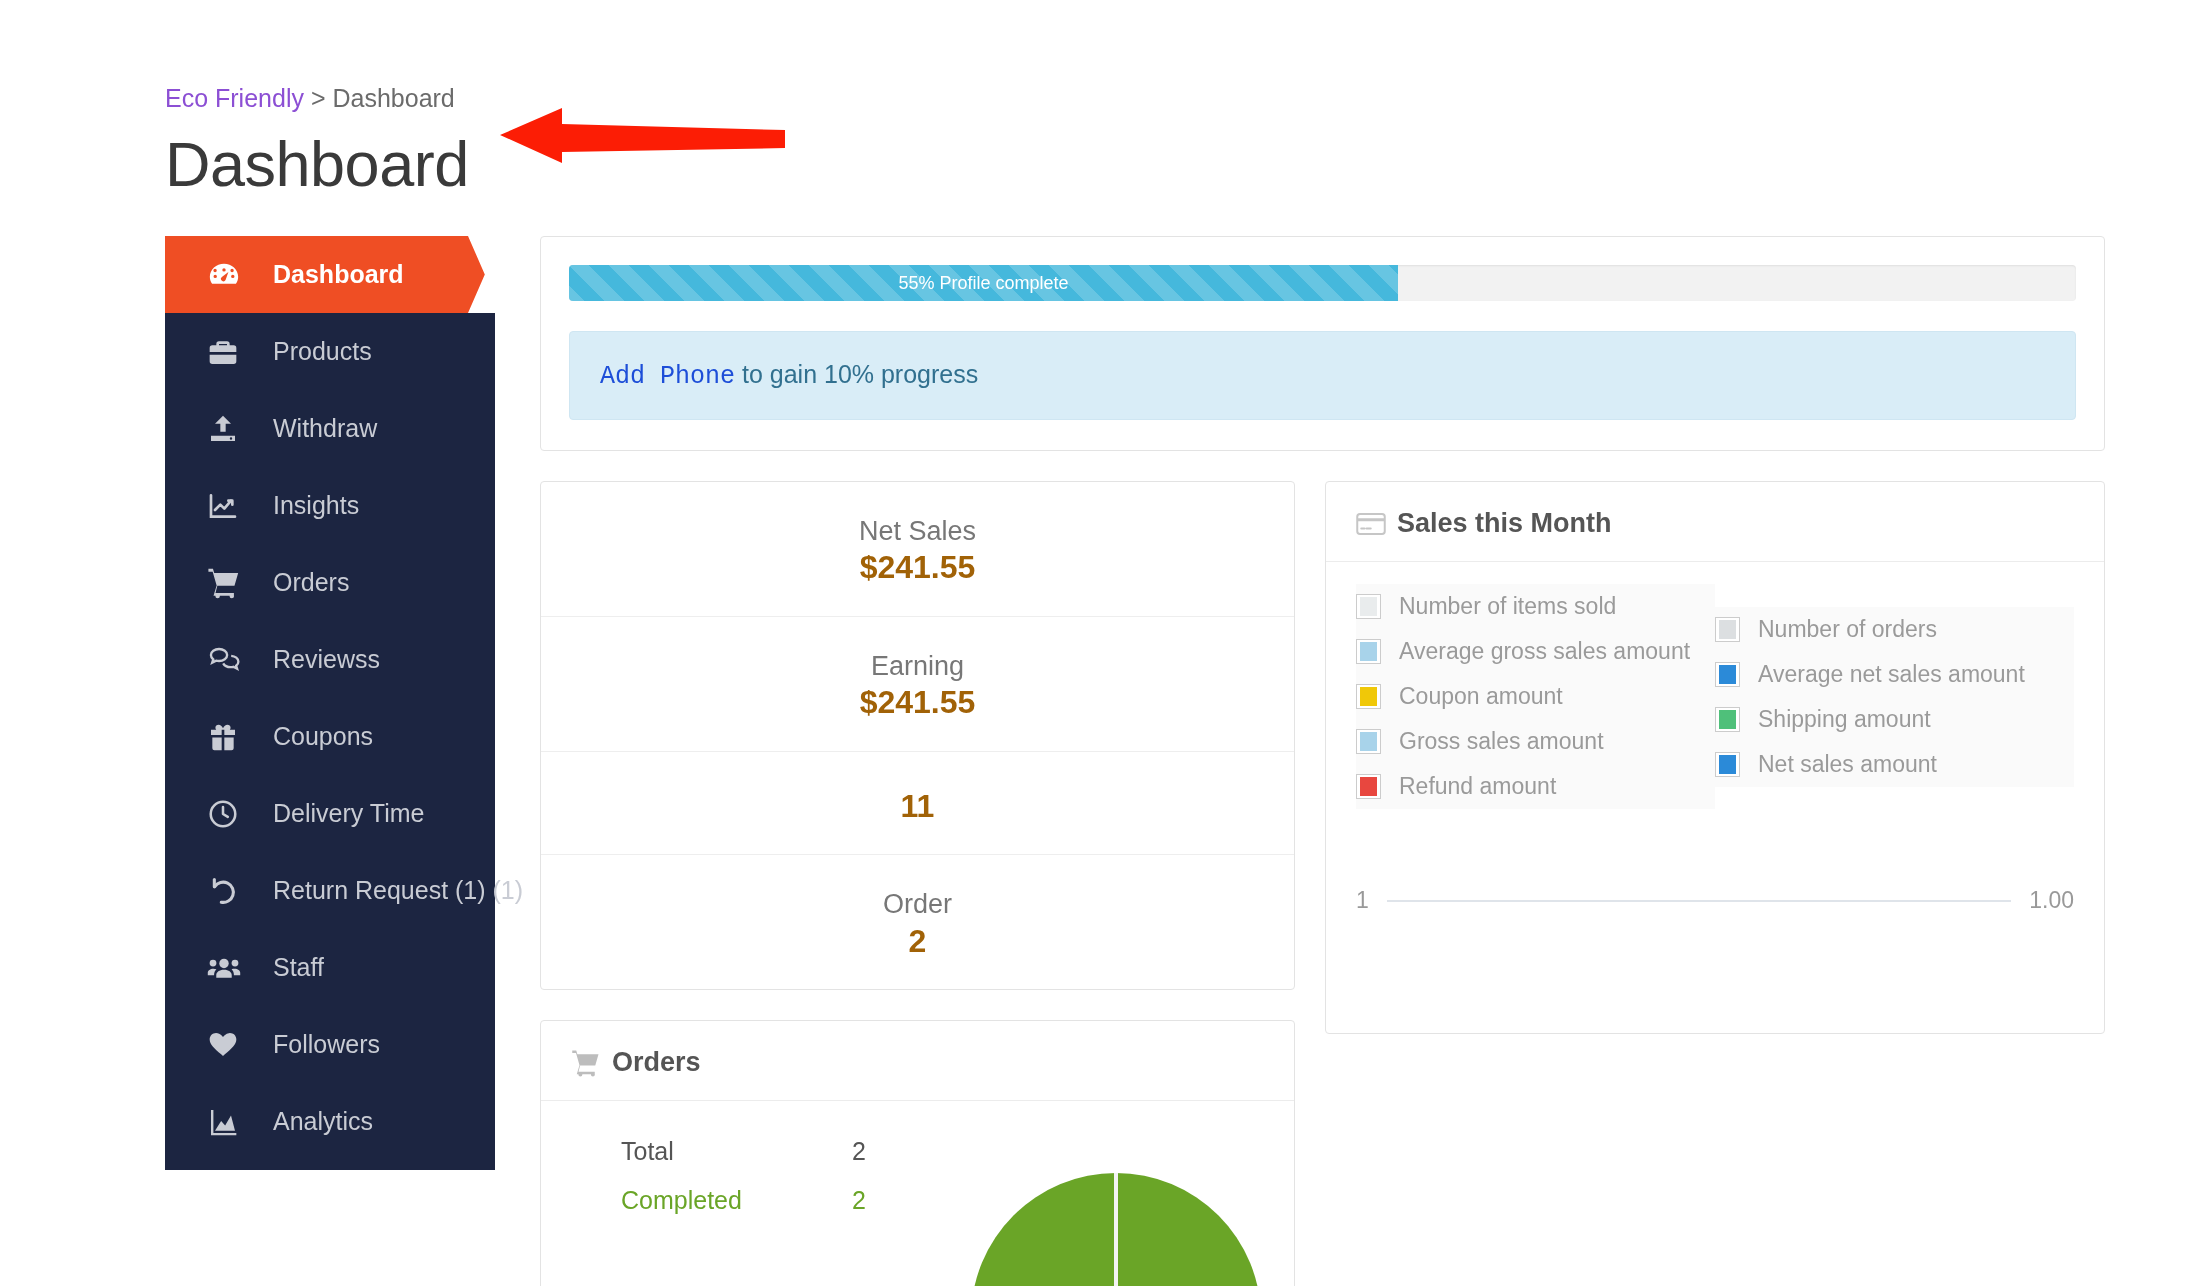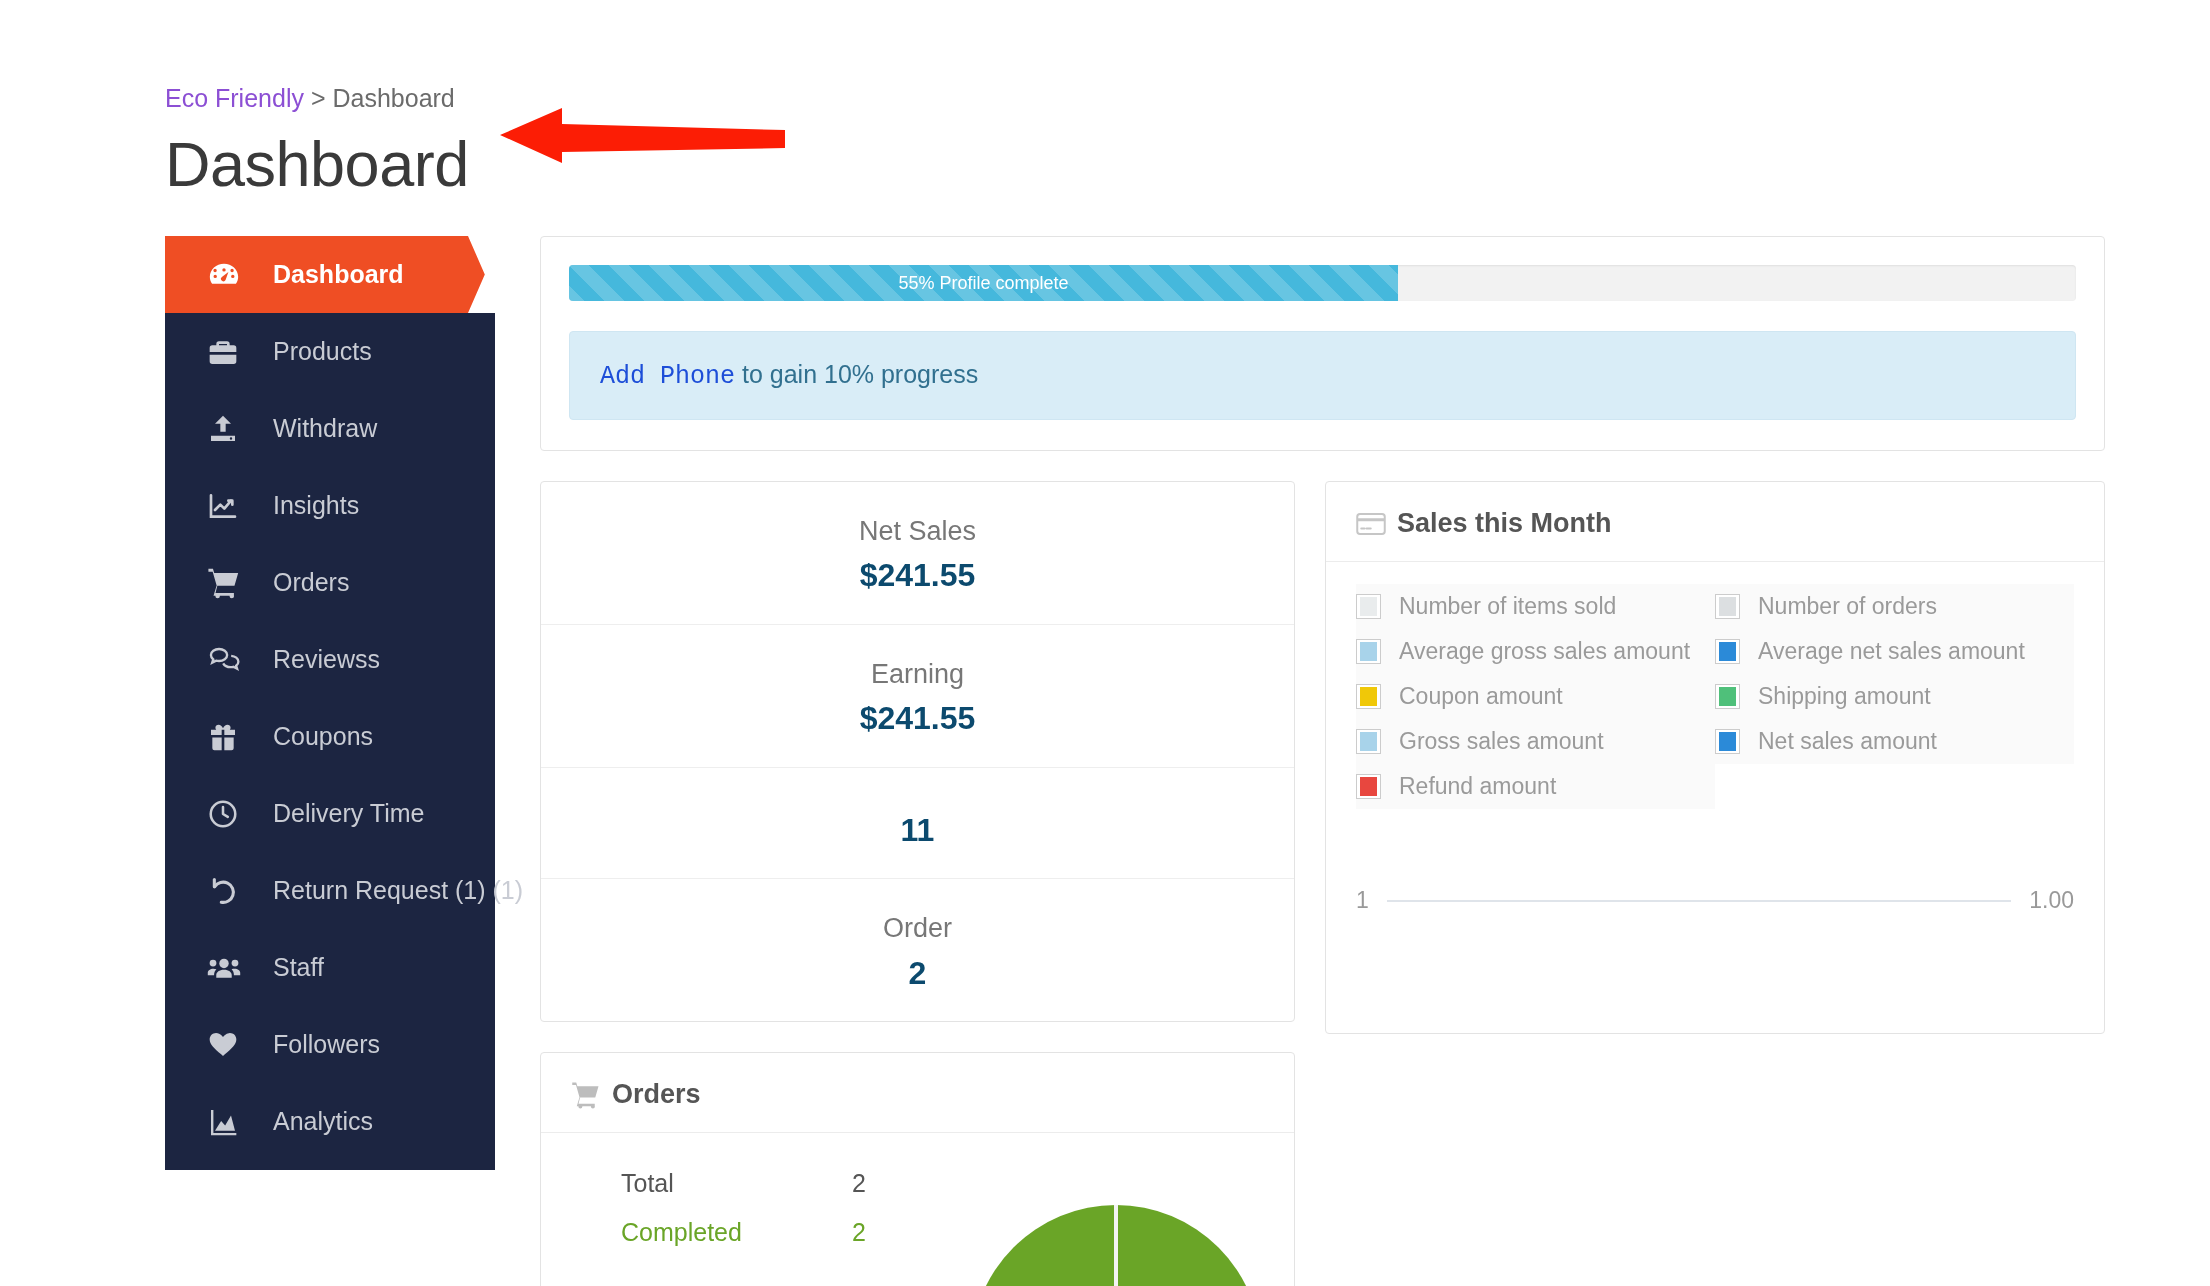--- a/index.html
+++ b/index.html
@@ -170,22 +170,22 @@
   }
   .stat:last-child { border-bottom: none; }
   .stat-label {
     font-size: 27px;
     color: #777777;
     line-height: 1.15;
   }
   .stat-value {
     font-size: 32px;
     font-weight: bold;
-    color: #0c4a6e;
-    margin-top: 10px;
+    color: #a16207;
+    margin-top: 2px;
     line-height: 1.15;
   }
 
   
   .panel-head {
     display: flex;
     align-items: center;
     gap: 11px;
     padding: 26px 30px 22px 30px;
     border-bottom: 1px solid #ececec;
@@ -194,20 +194,21 @@
     font-size: 27px;
     font-weight: bold;
     color: #555555;
   }
   .panel-head svg { display: block; }
 
   
   .legend-wrap {
     padding: 22px 30px 14px 30px;
     display: flex;
+    align-items: center;
   }
   .legend-col { width: 50%; }
   .legend-item {
     display: flex;
     align-items: center;
     gap: 18px;
     height: 45px;
     background: #fafafa;
     padding-right: 14px;
     cursor: pointer;

